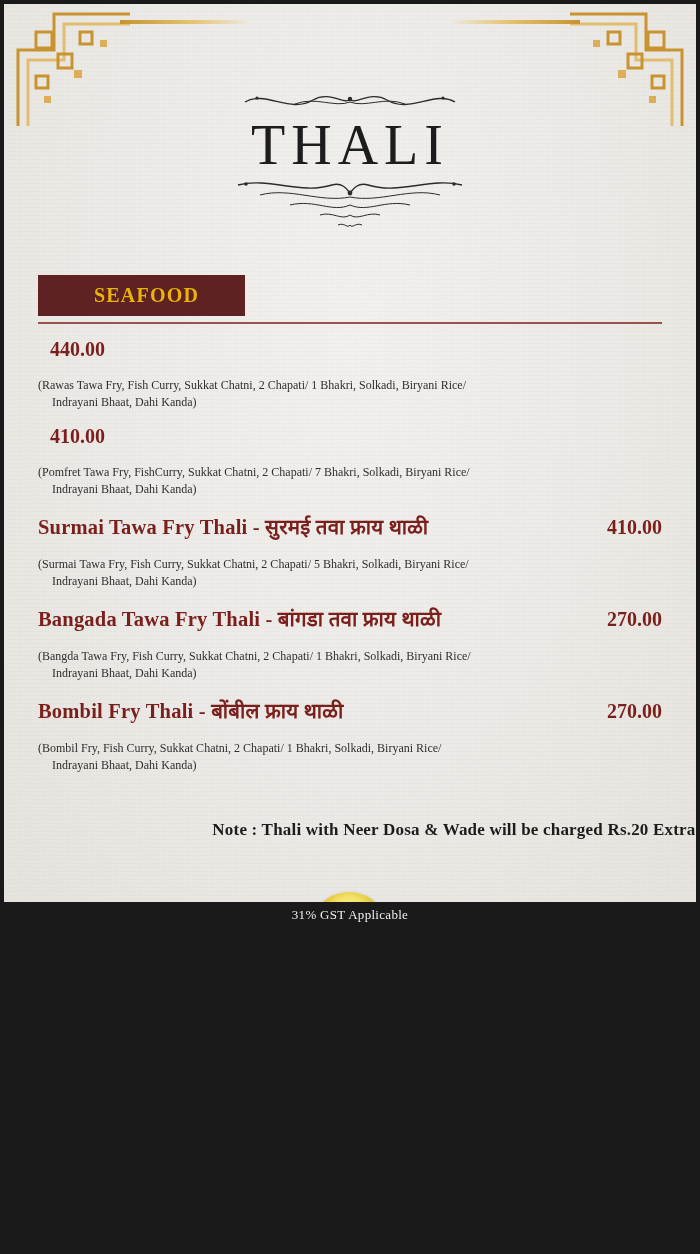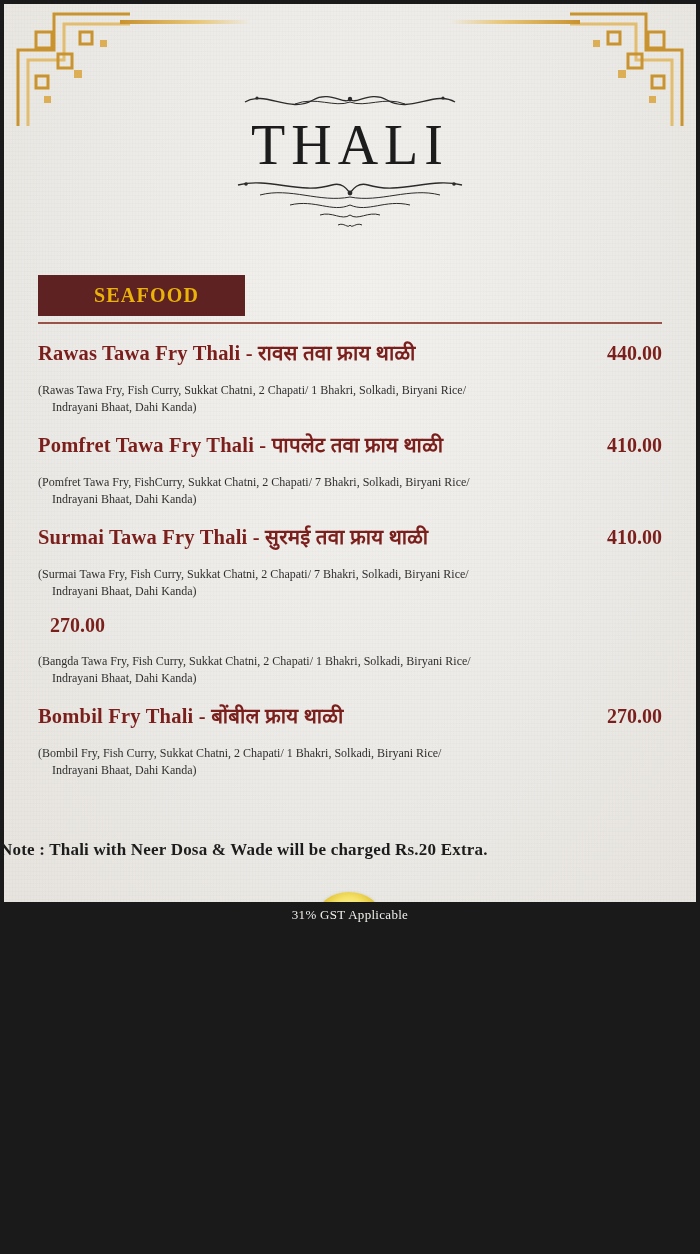--- a/index.html
+++ b/index.html
@@ -97,22 +97,22 @@
   .item-desc {
     color: #2f2f2f;
     font-size: 12px;
     line-height: 1.38;
     margin-top: 16px;
     max-width: 640px;
   }
   .item-desc .ind { display: inline-block; padding-left: 14px; }
   
   .note {
-    position: absolute; top: 840px; left: 0; right: 0;
-    text-align: left;
+    position: absolute; top: 820px; left: 0; right: 0;
+    text-align: right;
     color: #1c1c1c;
     font-weight: 700;
     font-size: 17px;
     letter-spacing: .2px;
   }
   
   .photo {
     position: absolute; left: 0; right: 0; bottom: 26px; top: 880px;
     overflow: hidden;
   }
@@ -260,53 +260,52 @@
   </div>
 
   <div class="section-wrap">
     <div class="section-badge">SEAFOOD</div>
     <div class="divider"></div>
 
     <div class="items">
 
       <div class="item">
         <div class="item-head">
-          <div class="item-name">Rawas Tawa Fry Thali - रावस तवा फ्राय थाळी</div>
           <div class="item-price">440.00</div>
         </div>
         <div class="item-desc">
           <span>(Rawas Tawa Fry, Fish Curry, Sukkat Chatni, 2 Chapati/ 1 Bhakri, Solkadi, Biryani Rice/</span><br>
           <span class="ind">Indrayani Bhaat, Dahi Kanda)</span>
         </div>
       </div>
 
       <div class="item">
         <div class="item-head">
-          <div class="item-name">Pomfret Tawa Fry Thali - पापलेट तवा फ्राय थाळी</div>
           <div class="item-price">410.00</div>
         </div>
         <div class="item-desc">
           <span>(Pomfret Tawa Fry, FishCurry, Sukkat Chatni, 2 Chapati/ 7 Bhakri, Solkadi, Biryani Rice/</span><br>
           <span class="ind">Indrayani Bhaat, Dahi Kanda)</span>
         </div>
       </div>
 
       <div class="item">
         <div class="item-head">
           <div class="item-name">Surmai Tawa Fry Thali - सुरमई तवा फ्राय थाळी</div>
           <div class="item-price">410.00</div>
         </div>
         <div class="item-desc">
-          <span>(Surmai Tawa Fry, Fish Curry, Sukkat Chatni, 2 Chapati/ 7 Bhakri, Solkadi, Biryani Rice/</span><br>
-          <span class="ind">Indrayani Bhaat, Dahi Kanda)</span>
-        </div>
-      </div>
-
-      <div class="item">
-        <div class="item-head">
+          <span>(Surmai Tawa Fry, Fish Curry, Sukkat Chatni, 2 Chapati/ 5 Bhakri, Solkadi, Biryani Rice/</span><br>
+          <span class="ind">Indrayani Bhaat, Dahi Kanda)</span>
+        </div>
+      </div>
+
+      <div class="item">
+        <div class="item-head">
+          <div class="item-name">Bangada Tawa Fry Thali - बांगडा तवा फ्राय थाळी</div>
           <div class="item-price">270.00</div>
         </div>
         <div class="item-desc">
           <span>(Bangda Tawa Fry, Fish Curry, Sukkat Chatni, 2 Chapati/ 1 Bhakri, Solkadi, Biryani Rice/</span><br>
           <span class="ind">Indrayani Bhaat, Dahi Kanda)</span>
         </div>
       </div>
 
       <div class="item">
         <div class="item-head">

